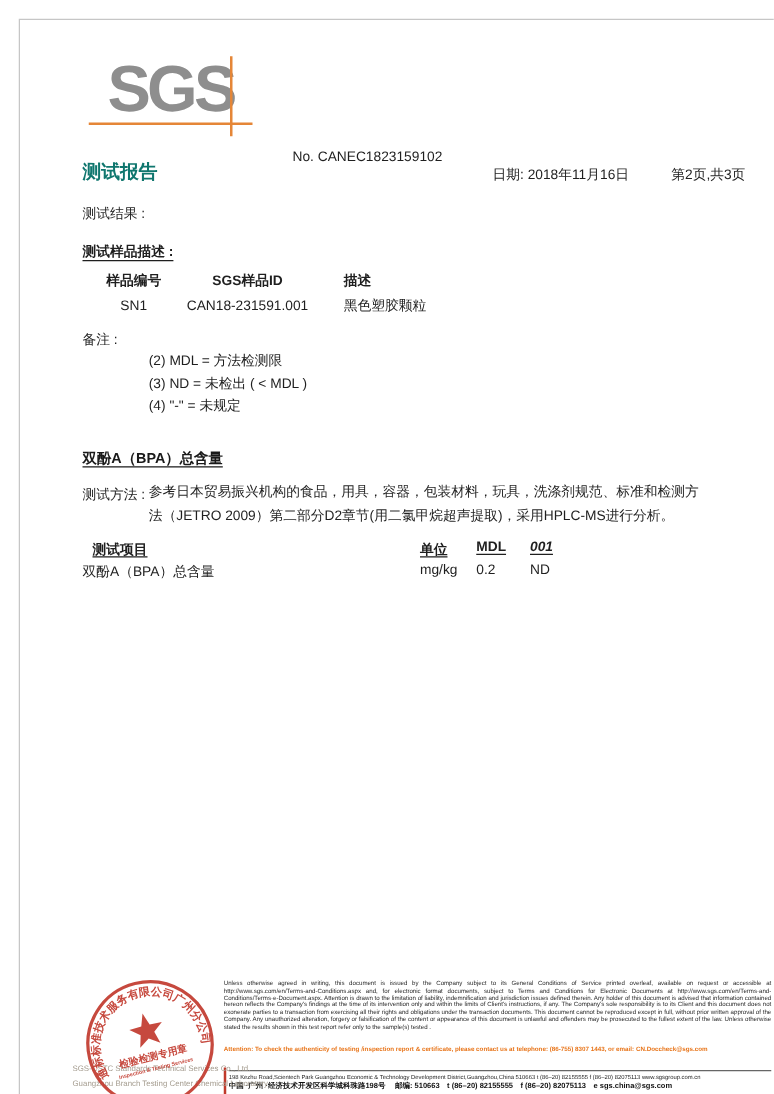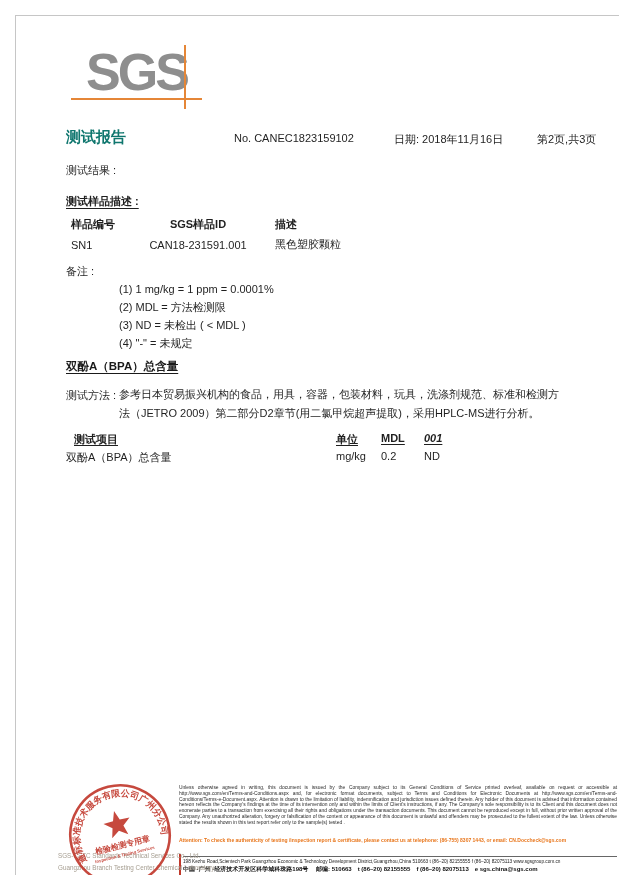--- a/index.html
+++ b/index.html
@@ -14,30 +14,30 @@
   .logo-text {
     position:absolute; left:70px; top:30px;
     font-size:52px; font-weight:bold; letter-spacing:-3px;
     color:#8e8e8e; line-height:1;
   }
   .logo-hline { position:absolute; left:55px; top:82px; width:131px; height:2px; background:#e58637; }
   .logo-vline { position:absolute; left:168px; top:29px; width:2px; height:64px; background:#e58637; }
 
   .t11 { font-size:11px; color:#1f1f1f; }
   .report-title { position:absolute; left:50px; top:112px; font-size:15px; font-weight:bold; color:#0f766e; }
-  .report-no   { position:absolute; left:218px; top:116px; }
+  .report-no   { position:absolute; left:218px; top:104px; }
   .report-date { position:absolute; left:378px; top:116px; }
   .report-page { position:absolute; left:521px; top:116px; }
 
   .results-label { position:absolute; left:50px; top:147px; }
   .sample-desc-label { position:absolute; left:50px; top:178px; font-weight:bold; text-decoration:underline; text-underline-offset:3px; }
 
   .sample-table { position:absolute; left:55px; top:201px; border-collapse:collapse; }
   .sample-table td { font-size:11px; padding:0 0 5px 0; color:#1f1f1f; }
-  .sample-table .c1 { width:72px; text-align:left; }
+  .sample-table .c1 { width:72px; text-align:center; }
   .sample-table .c2 { width:110px; text-align:center; }
   .sample-table .c3 { width:150px; text-align:left; padding-left:22px; }
   .sample-table .hd { font-weight:bold; }
 
   .notes-label { position:absolute; left:50px; top:248px; }
   .notes { position:absolute; left:103px; top:264px; }
   .notes div { font-size:11px; line-height:18px; color:#1f1f1f; }
 
   .bpa-title { position:absolute; left:50px; top:343px; font-size:11.5px; font-weight:bold; text-decoration:underline; text-underline-offset:3px; }
   .method-label { position:absolute; left:50px; top:372px; }
@@ -97,21 +97,20 @@
     <tr>
       <td class="c1">SN1</td>
       <td class="c2">CAN18-231591.001</td>
       <td class="c3">黑色塑胶颗粒</td>
     </tr>
   </tbody>
     </table>
 
   <div class="notes-label t11">备注 :</div>
   <div class="notes">
-    <div>(1) 1 mg/kg = 1 ppm = 0.0001%</div>
     <div>(2) MDL = 方法检测限</div>
     <div>(3) ND = 未检出 ( &lt; MDL )</div>
     <div>(4) "-" = 未规定</div>
   </div>
 
   <div class="bpa-title">双酚A（BPA）总含量</div>
   <div class="method-label t11">测试方法 :</div>
   <div class="method-text">
     <div>参考日本贸易振兴机构的食品，用具，容器，包装材料，玩具，洗涤剂规范、标准和检测方</div>
     <div>法（JETRO 2009）第二部分D2章节(用二氯甲烷超声提取)，采用HPLC-MS进行分析。</div>

